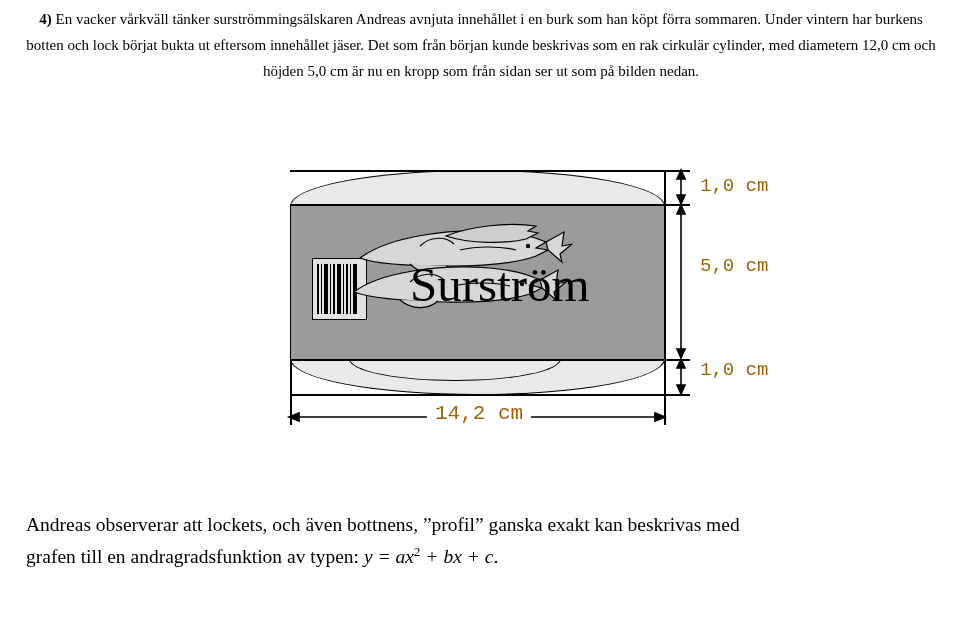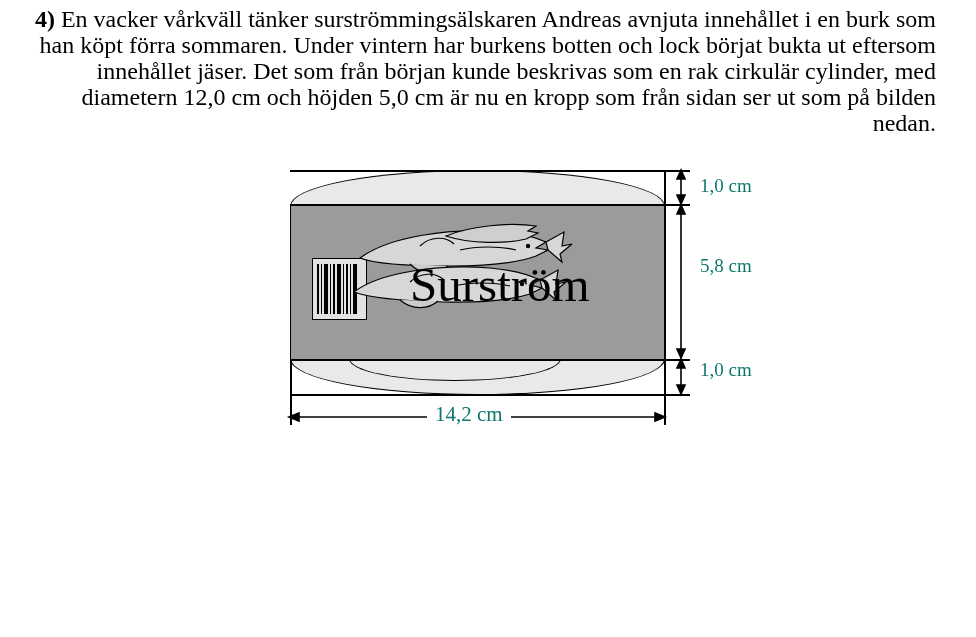--- a/index.html
+++ b/index.html
@@ -15,23 +15,23 @@
     font-family: "Liberation Serif", serif;
     color: #000000;
   }
 
   
   .problem-intro {
     position: absolute;
     left: 26px;
     top: 6px;
     width: 910px;
-    font-size: 24px;
+    font-size: 15px;
     line-height: 26px;
-    text-align: right;
+    text-align: center;
   }
   .problem-number {
     font-weight: bold;
   }
 
   
   .figure {
     position: absolute;
     left: 280px;
     top: 162px;
@@ -147,23 +147,23 @@
     background: #000;
     height: 1.5px;
   }
   .ext-line-v {
     position: absolute;
     background: #000;
     width: 1.5px;
   }
   .dim-label {
     position: absolute;
-    font-family: Liberation Serif, serif;
+    font-family: Liberation Mono, monospace;
     font-size: 19px;
-    color: #0f766e;
+    color: #a16207;
     white-space: nowrap;
   }
 
   
   .problem-outro {
     position: absolute;
     left: 26px;
     top: 512px;
     width: 910px;
     font-size: 19.5px;
@@ -255,27 +255,31 @@
       <polygon points="13,43 9,52 17,52"></polygon>
       <polygon points="13,196 9,187 17,187"></polygon>
 
       <line x1="13" y1="198" x2="13" y2="231"></line>
       <polygon points="13,197 9,206 17,206"></polygon>
       <polygon points="13,232 9,223 17,223"></polygon>
     </g>
   </svg>
 
   <div class="dim-label" style="left:420px; top:13px;">1,0 cm</div>
-  <div class="dim-label" style="left:420px; top:93px;">5,8 cm</div>
+  <div class="dim-label" style="left:420px; top:93px;">5,0 cm</div>
   <div class="dim-label" style="left:420px; top:197px;">1,0 cm</div>
 
   <svg style="position:absolute; left:0px; top:245px;" width="400" height="22">
     <g stroke="#000" stroke-width="1.6" fill="#000">
       <line x1="11" y1="10" x2="383" y2="10"></line>
       <polygon points="9,10 19,6 19,14"></polygon>
       <polygon points="385,10 375,6 375,14"></polygon>
     </g>
   </svg>
   <div class="dim-label" style="left:147px; top:240px; background:#fff; padding:0 8px; font-size:21px;">14,2 cm</div>
 </div>
 
 <div class="problem-outro">
+  <div>Andreas observerar att lockets, och även bottnens, ”profil” ganska exakt kan beskrivas med</div>
+  <div>
+    <span>grafen till en andragradsfunktion av typen: </span><span class="math-italic">y = ax<sup>2</sup> + bx + c</span><span>.</span>
+  </div>
 </div>
 
 </body></html>

